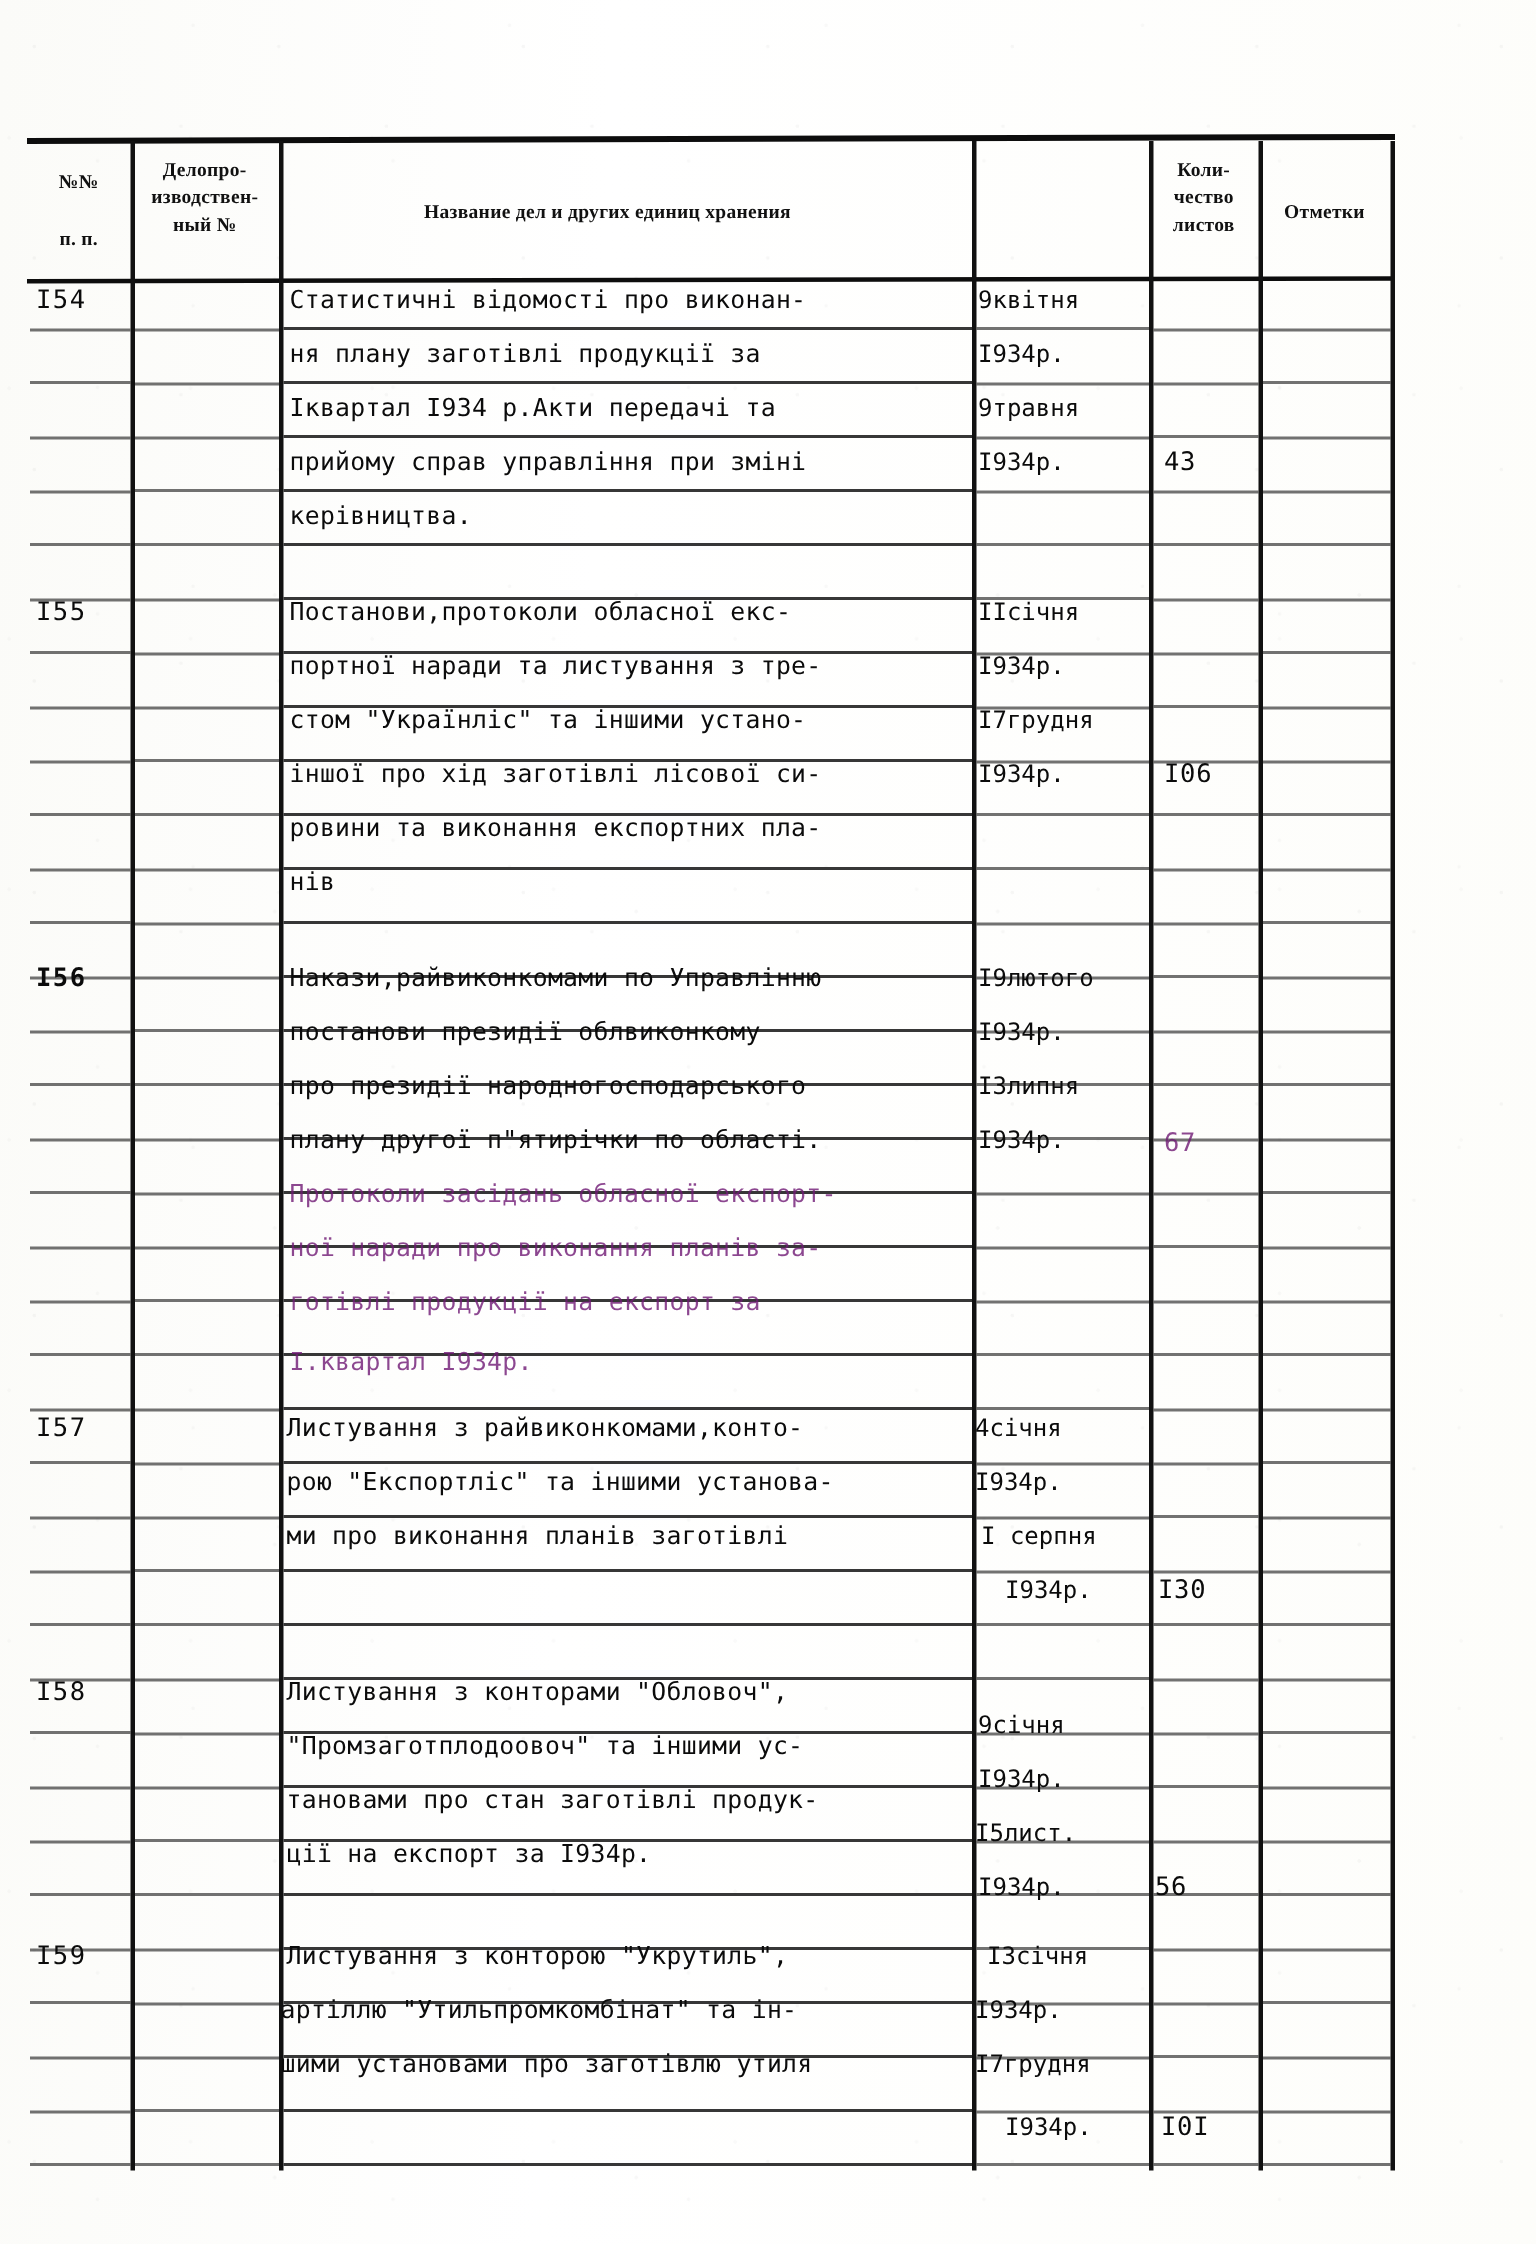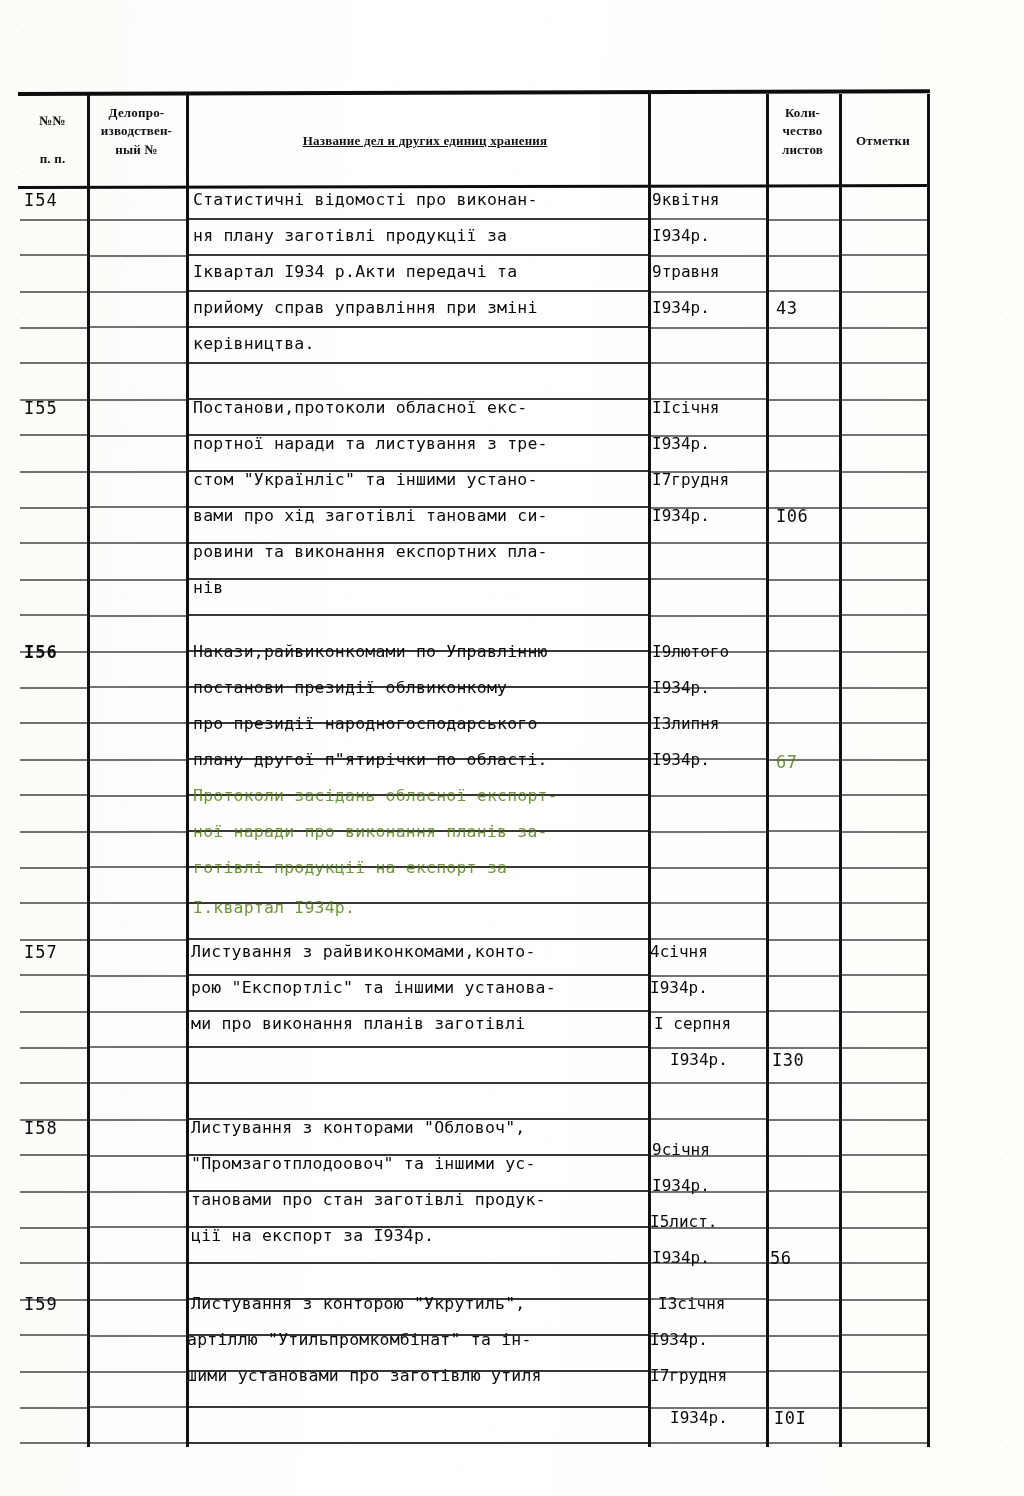--- a/index.html
+++ b/index.html
@@ -83,21 +83,21 @@
   
   .tw {
     position: absolute;
     font-family: "DejaVu Sans Mono", "Liberation Mono", monospace;
     font-size: 16.5px;
     color: #0b0b0b;
     white-space: pre;
     letter-spacing: .2px;
     line-height: 1;
   }
-  .tw.faded { color: #4d7c0f; opacity: .80; }
+  .tw.faded { color: #701a75; opacity: .80; }
   .tw.n { font-size: 17px; letter-spacing: 1px; }
   .tw.date { font-size: 16px; letter-spacing: 0; }
   .tw.cnt { font-size: 17px; letter-spacing: .5px; }
 </style>
 </head>
 <body>
 
 <div id="scan-page"></div>
 
 <div id="register">
@@ -116,21 +116,21 @@
     <span class="ln">№№</span>
     <span class="ln" style="margin-top:20px;">п. п.</span>
   </div>
 
   <div class="hcell" style="left:69px; top:12px; width:99px;">
     <span class="ln">Делопро-</span>
     <span class="ln">изводствен-</span>
     <span class="ln">ный №</span>
   </div>
 
-  <div class="hcell" style="left:176px; top:40px; width:462px;text-decoration:underline;">
+  <div class="hcell" style="left:156px; top:40px; width:462px;">
     <span class="ln">Название дел и других единиц  хранения</span>
   </div>
 
 
   <div class="hcell" style="left:748px; top:12px; width:73px;">
     <span class="ln">Коли-</span>
     <span class="ln">чество</span>
     <span class="ln">листов</span>
   </div>
 
@@ -360,21 +360,21 @@
   <div class="tw date" style="left:634px; top:100px;">9квітня</div>
   <div class="tw date" style="left:634px; top:136px;">I934р.</div>
   <div class="tw date" style="left:634px; top:172px;">9травня</div>
   <div class="tw date" style="left:634px; top:208px;">I934р.</div>
   <div class="tw cnt" style="left:758px; top:208px;">43</div>
 
   <div class="tw n" style="left:6px;  top:308px;">I55</div>
   <div class="tw" style="left:175px; top:308px;">Постанови,протоколи обласної екс-</div>
   <div class="tw" style="left:175px; top:344px;">портної наради та листування з тре-</div>
   <div class="tw" style="left:175px; top:380px;">стом "Українліс" та іншими устано-</div>
-  <div class="tw" style="left:175px; top:416px;">вами про хід заготівлі тановами си-</div>
+  <div class="tw" style="left:175px; top:416px;">іншої про хід заготівлі лісової си-</div>
   <div class="tw" style="left:175px; top:452px;">ровини та виконання експортних пла-</div>
   <div class="tw" style="left:175px; top:488px;">нів</div>
   <div class="tw date" style="left:634px; top:308px;">IIсічня</div>
   <div class="tw date" style="left:634px; top:344px;">I934р.</div>
   <div class="tw date" style="left:634px; top:380px;">I7грудня</div>
   <div class="tw date" style="left:634px; top:416px;">I934р.</div>
   <div class="tw cnt" style="left:758px; top:416px;">I06</div>
 
   <div class="tw n" style="left:6px;  top:552px;font-weight:bold;">I56</div>
   <div class="tw" style="left:175px; top:552px;">Накази,райвиконкомами по Управлінню</div>

